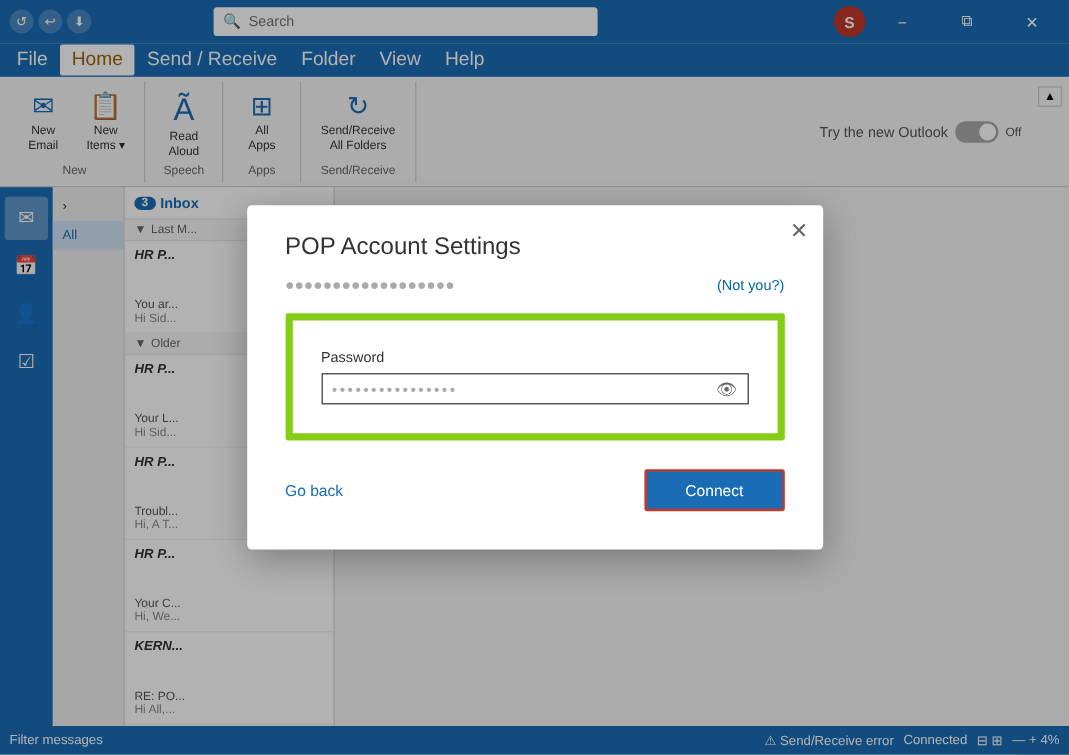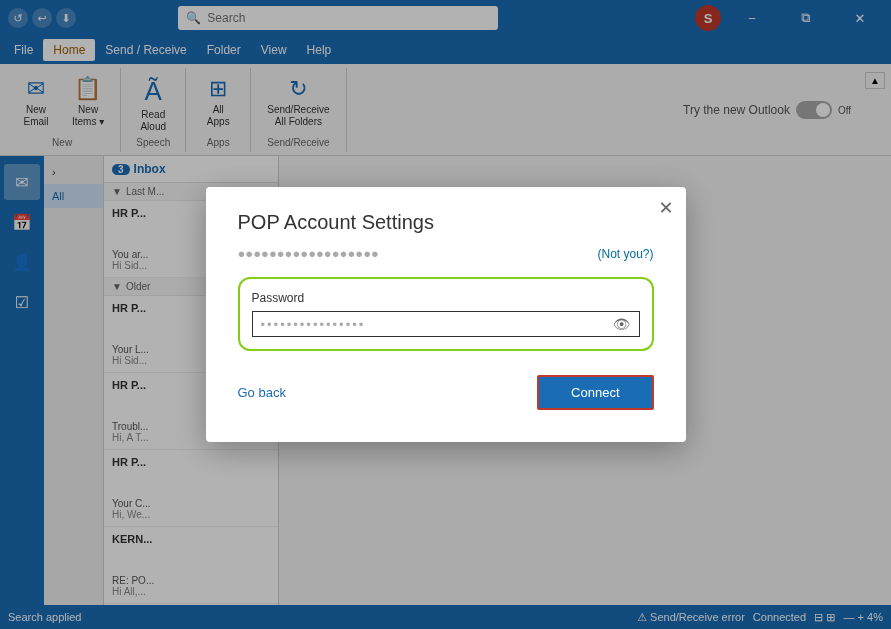--- a/index.html
+++ b/index.html
@@ -57,21 +57,21 @@
       border-bottom: 1px solid #d0d0d0;
     }
     .menu-bar {
       height: 28px;
       background: #1a6cb5;
       display: flex;
       align-items: center;
       padding: 0 4px;
     }
     .menu-item {
-      color: white; font-size: 12px; padding: 4px 10px;
+      color: white; font-size: 16px; padding: 4px 10px;
       cursor: pointer; border-radius: 2px;
     }
     .menu-item.active { background: white; color: #a16207; }
     .ribbon-content {
       height: 92px;
       display: flex;
       padding: 4px;
       align-items: stretch;
     }
     .ribbon-group {
@@ -160,21 +160,21 @@
     }
     .mail-section-header {
       background: #f7f7f7; padding: 3px 8px;
       font-size: 10px; color: #666; display: flex; align-items: center; gap: 4px;
       border-bottom: 1px solid #e8e8e8;
     }
     .mail-item {
       padding: 6px 8px; border-bottom: 1px solid #f0f0f0;
       cursor: pointer;
     }
-    .mail-sender { font-size: 11px; font-weight: 600; color: #333; }
+    .mail-sender { font-size: 11px; font-weight: 600; color: #333; font-style: italic; }
     .mail-subject { font-size: 10px; color: #555; white-space: nowrap; overflow: hidden; text-overflow: ellipsis; margin-top: 30px; }
     .mail-preview { font-size: 10px; color: #888; white-space: nowrap; overflow: hidden; text-overflow: ellipsis; }
 
     
     .reading-pane {
       flex: 1;
       background: #f5f5f5;
       display: flex;
       flex-direction: column;
       align-items: center;
@@ -228,24 +228,24 @@
       font-size: 20px; font-weight: 300; color: #333;
       margin-bottom: 12px;
     }
     .dialog-account {
       font-size: 13px; color: #aaa;
       margin-bottom: 4px;
       display: flex; align-items: center; justify-content: space-between;
     }
     .not-you-link { color: #0369a1; text-decoration: none; font-size: 12px; }
     .password-section {
-      border: 2px solid #84cc16;
-      padding: 12px;
+      border: 6px solid #84cc16;
+      padding: 24px;
       margin: 16px 0;
-      border-radius: 12px;
+      border-radius: 2px;
     }
     .password-label { font-size: 12px; color: #333; margin-bottom: 6px; }
     .password-input-wrap {
       display: flex; align-items: center;
       border: 1px solid #333;
       padding: 4px 8px;
       background: white;
     }
     .password-input {
       flex: 1; border: none; outline: none;
@@ -410,21 +410,21 @@
   </div>
 
   <div class="reading-pane">
     <div class="reading-pane-icon">✉</div>
     <div>tem to read</div>
     <div class="reading-pane-link">s preview messages</div>
   </div>
 </div>
 
 <div class="status-bar">
-  <span>Search applied</span>
+  <span>Filter messages</span>
   <div class="status-right">
     <span>⚠ Send/Receive error</span>
     <span>Connected</span>
     <span>⊟ ⊞</span>
     <span>— + <span>4%</span></span>
   </div>
 </div>
 
 <div class="overlay">
   <div class="dialog">

